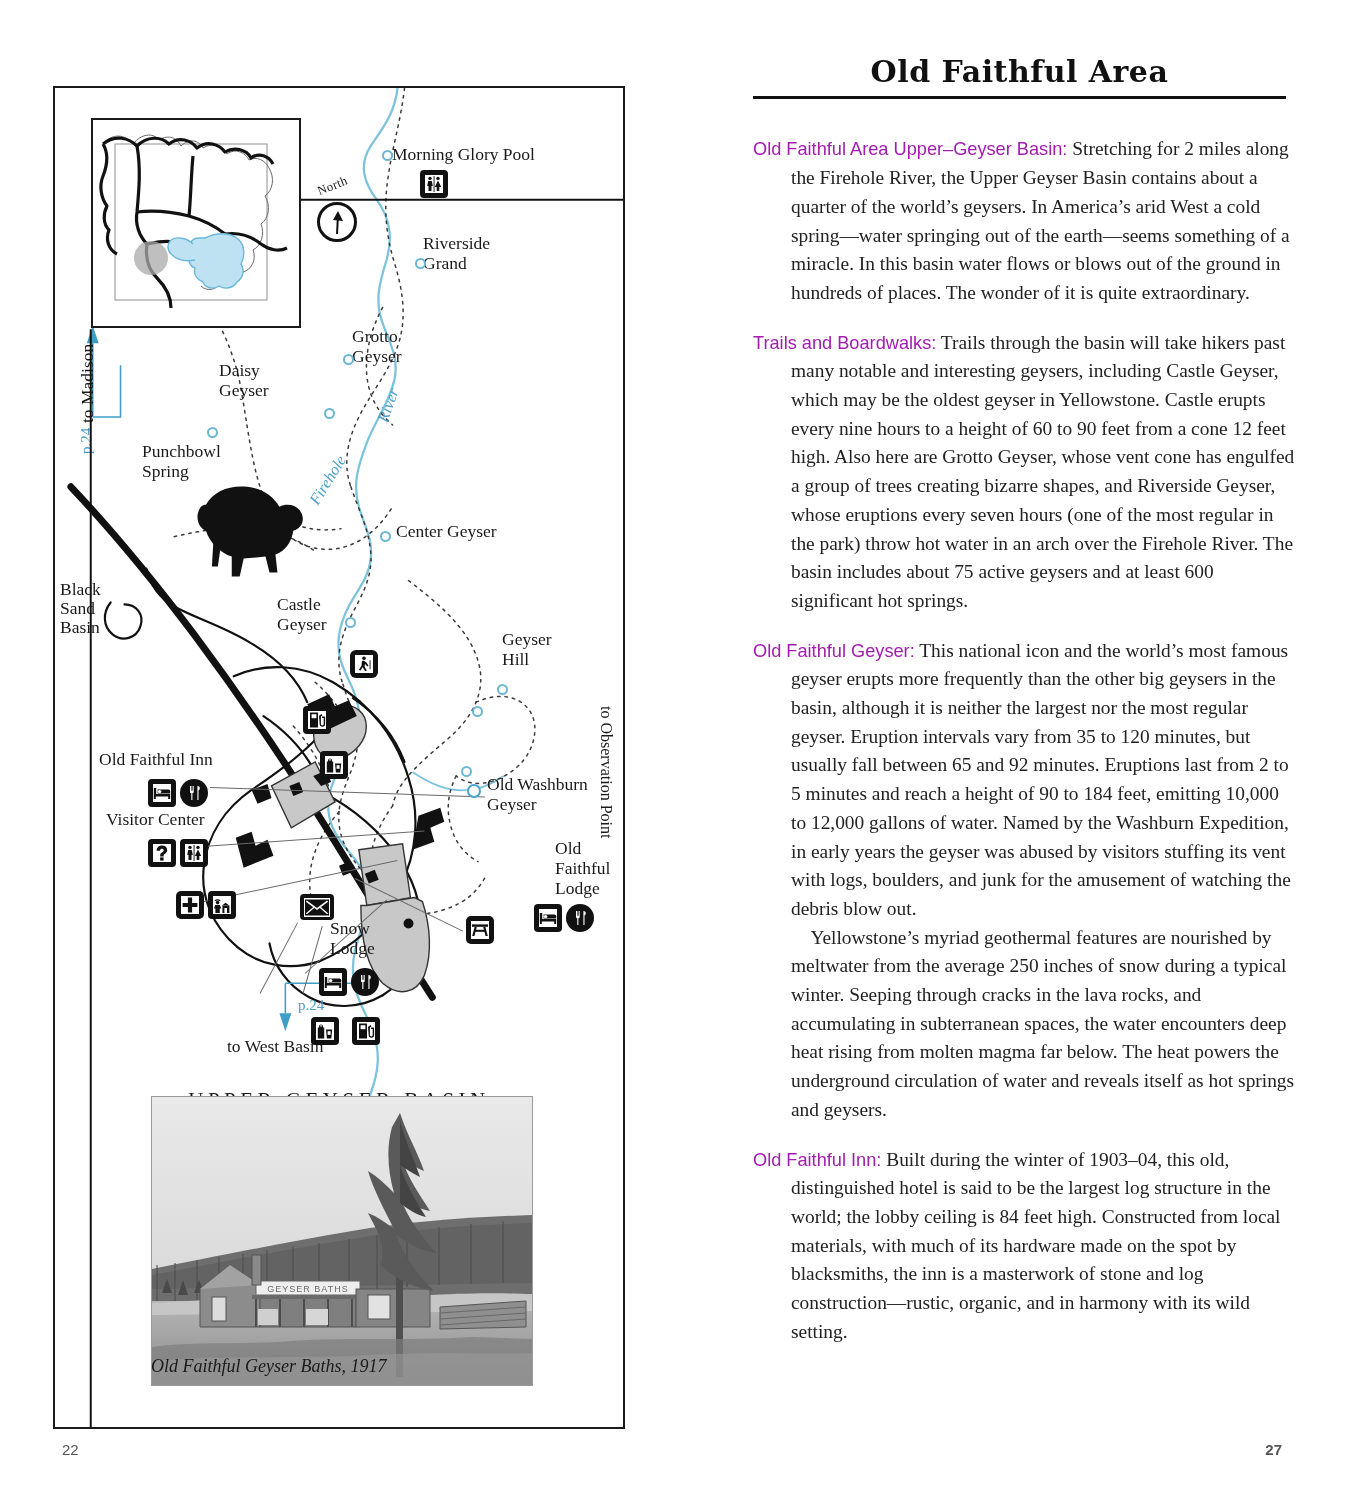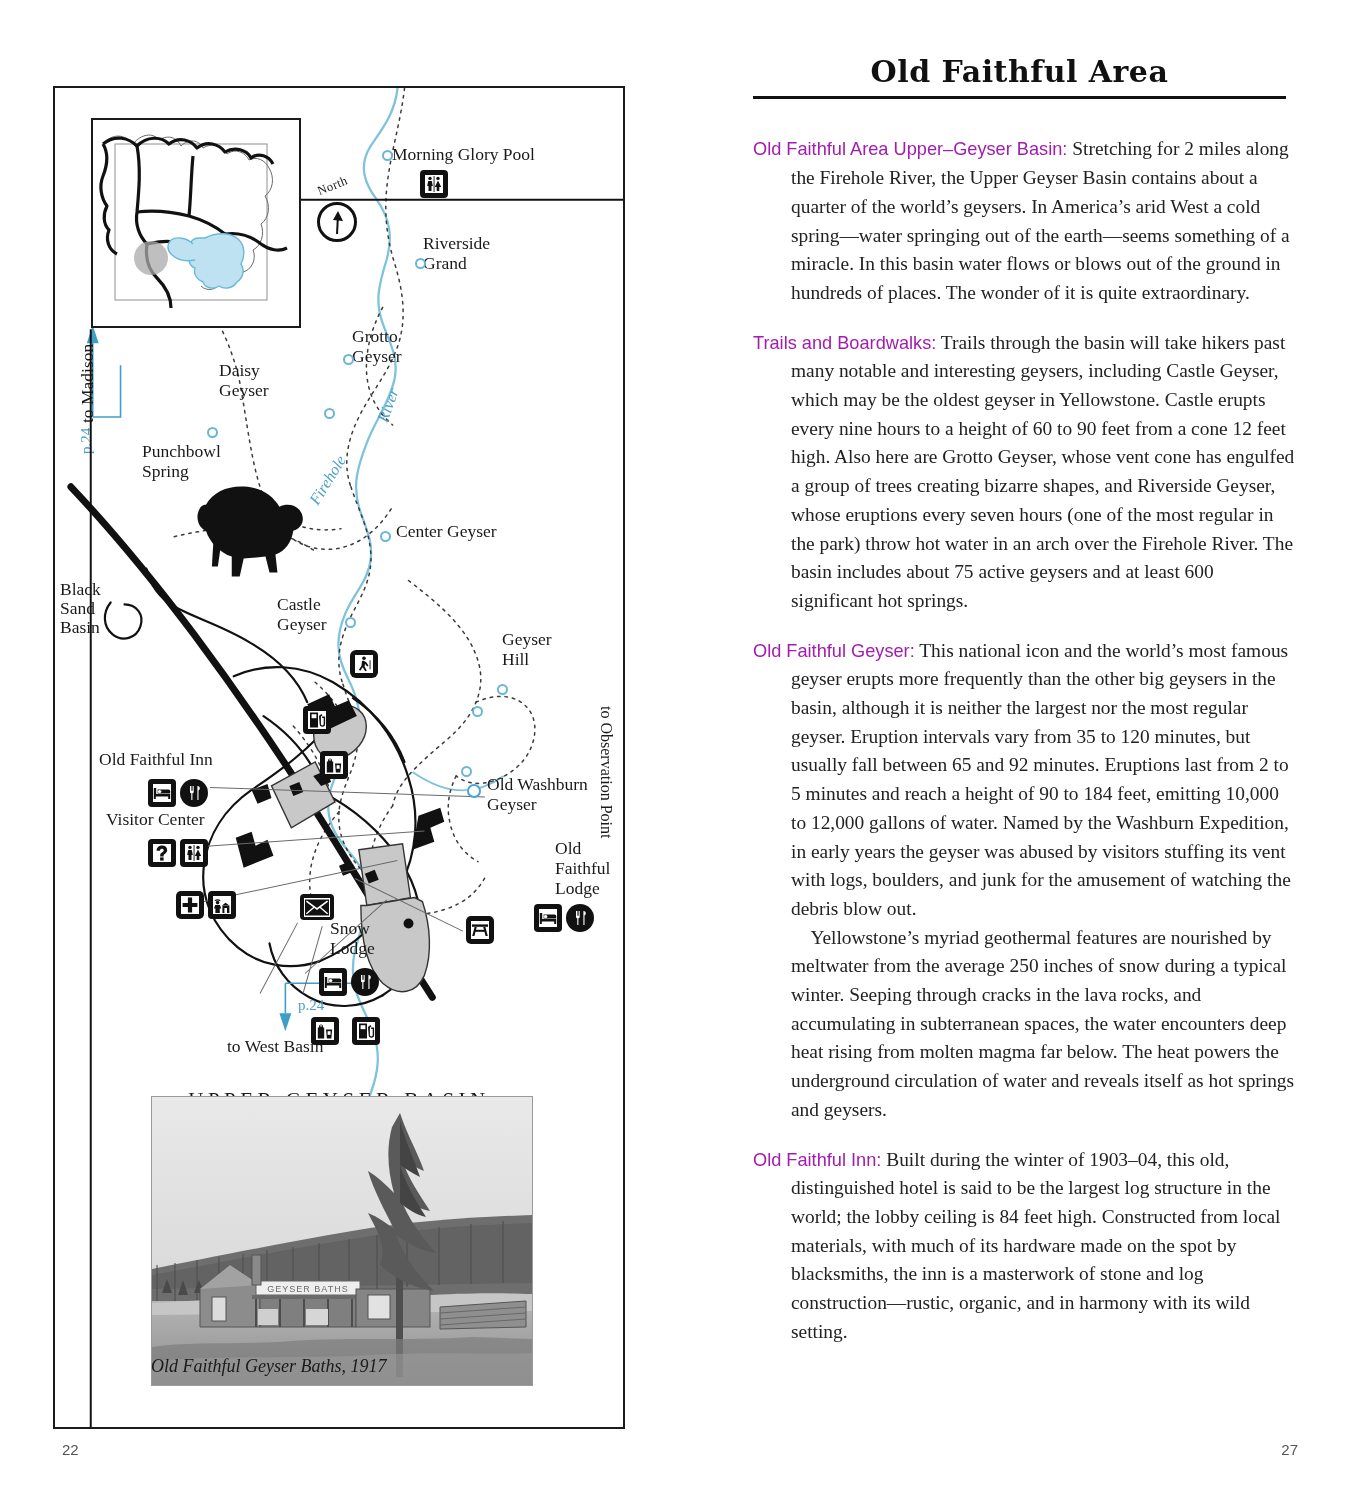--- a/index.html
+++ b/index.html
@@ -53,21 +53,21 @@
 
   #photo-box{position:absolute;left:96px;top:1008px;width:380px;height:288px;
              border:1px solid #9a9a9a;overflow:hidden;z-index:6;background:#cfcfcf;}
   #photo-box svg{display:block;width:100%;height:100%;}
   #photo-caption{position:absolute;left:96px;top:1268px;font-size:18px;font-style:italic;
              font-family:"Liberation Serif",serif;color:#1a1a1a;z-index:6;}
 
   .pagenum{position:absolute;top:1441px;font-size:15px;color:#555;
            font-family:"Liberation Sans",sans-serif;}
   #pagenum-left{left:62px;}
-  #pagenum-right{right:50px;}
+  #pagenum-right{right:66px;font-weight:bold;}
 
   
   #right-page{position:absolute;left:674px;top:0;width:674px;height:1128px;}
   #article-head{position:absolute;left:79px;top:54px;width:533px;text-align:center;}
   #article-head .htitle{font-family:"DejaVu Serif",serif;font-weight:700;font-size:30px;
         letter-spacing:.5px;color:#111;}
   #article-head .hrule{margin-top:7px;border-top:3px solid #111;}
 
   #article-body{position:absolute;left:79px;top:116px;width:545px;}
   .para{margin-bottom:21px;font-size:19.4px;line-height:28.7px;color:#222;

